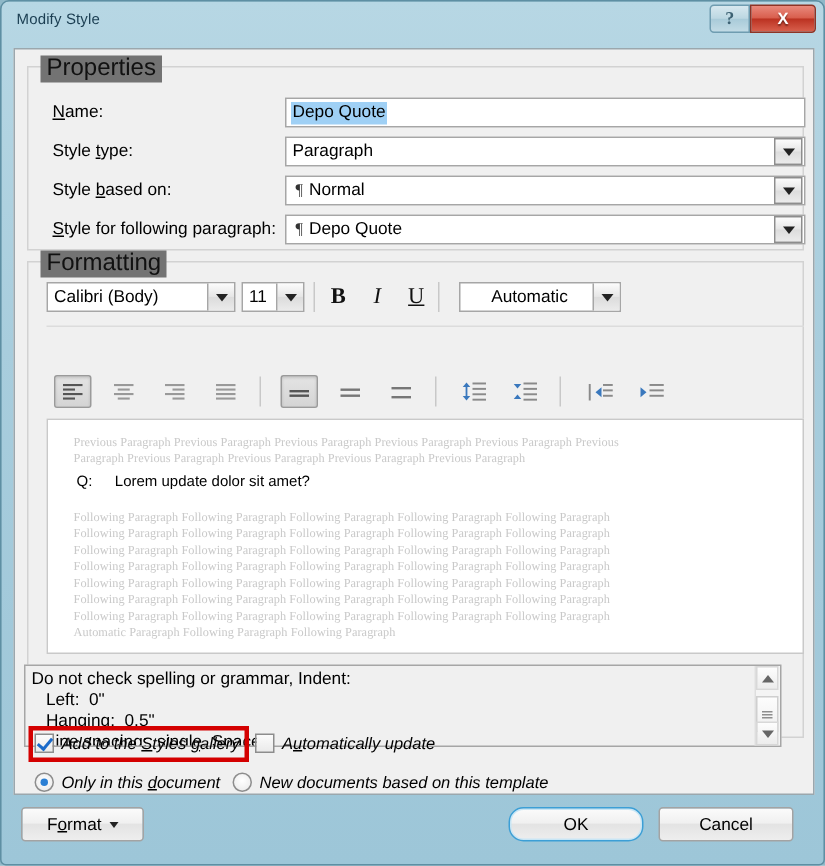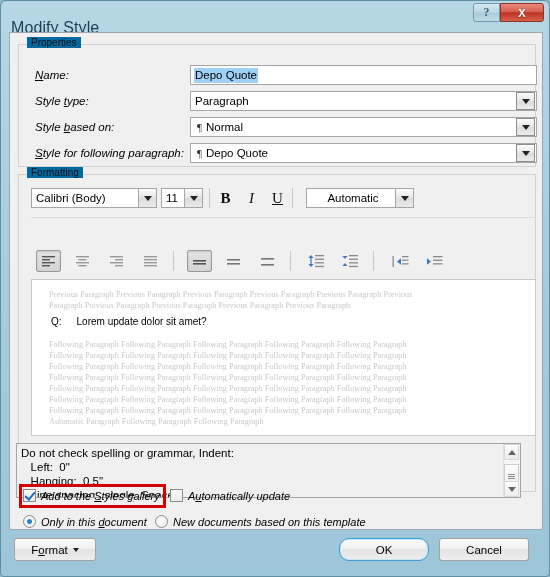--- a/index.html
+++ b/index.html
@@ -16,22 +16,22 @@
     width: 550px; height: 577px;
     box-sizing: border-box;
     background: linear-gradient(to bottom, #b7d7e4 0%, #a8cddd 40%, #9dc6d8 100%);
     border: 1px solid #5e8fa3;
     border-radius: 6px 6px 4px 4px;
   }
   .titlebar {
     position: absolute; left: 0; top: 0; right: 0; height: 31px;
   }
   .title-text {
-    position: absolute; left: 10px; top: 18px;
-    font-size: 16px; color: #1b3e52;
+    position: absolute; left: 10px; top: 7px;
+    font-size: 10px; color: #1b3e52;
     letter-spacing: .1px;
   }
   .caption-buttons {
     position: absolute; right: 5px; top: 2px;
     display: flex;
   }
   .cap-btn {
     width: 27px; height: 19px;
     border: 1px solid #6f9cb0;
     box-sizing: border-box;
@@ -68,31 +68,30 @@
 
   
   .group {
     position: absolute;
     border: 1px solid #d2d2d2;
     box-sizing: border-box;
   }
   .group-title {
     position: absolute;
     top: -8px; left: 8px;
-    background: #0369a1;
+    background: #737373;
     padding: 0 4px;
-    font-size: 10px;
+    font-size: 16px;
     color: #111;
   }
   .row-label {
     position: absolute;
     font-size: 11.5px;
     color: #000;
     white-space: nowrap;
-    font-style: italic;
   }
   u.acc { text-decoration: underline; }
 
   .field {
     position: absolute;
     box-sizing: border-box;
     background: #fff;
     border: 1px solid #a6a6a6;
     height: 20px;
     font-size: 11.5px;

